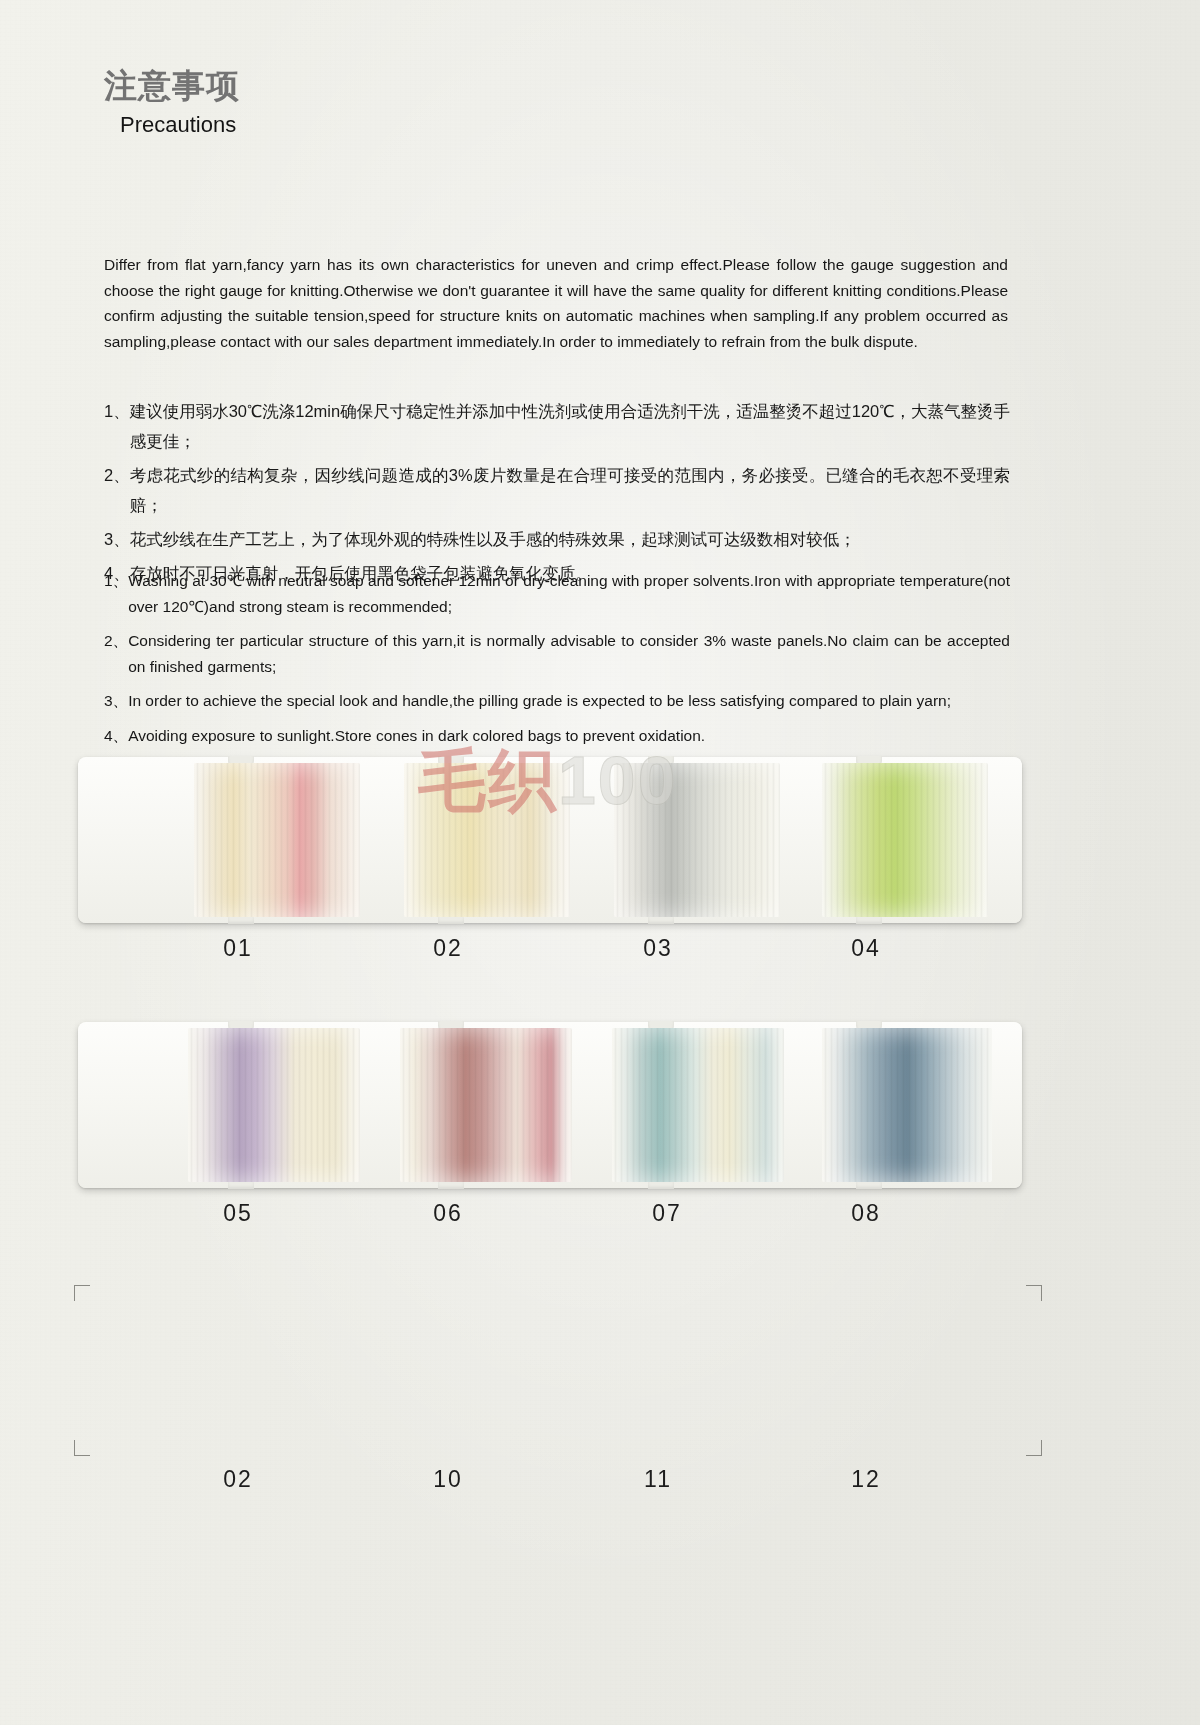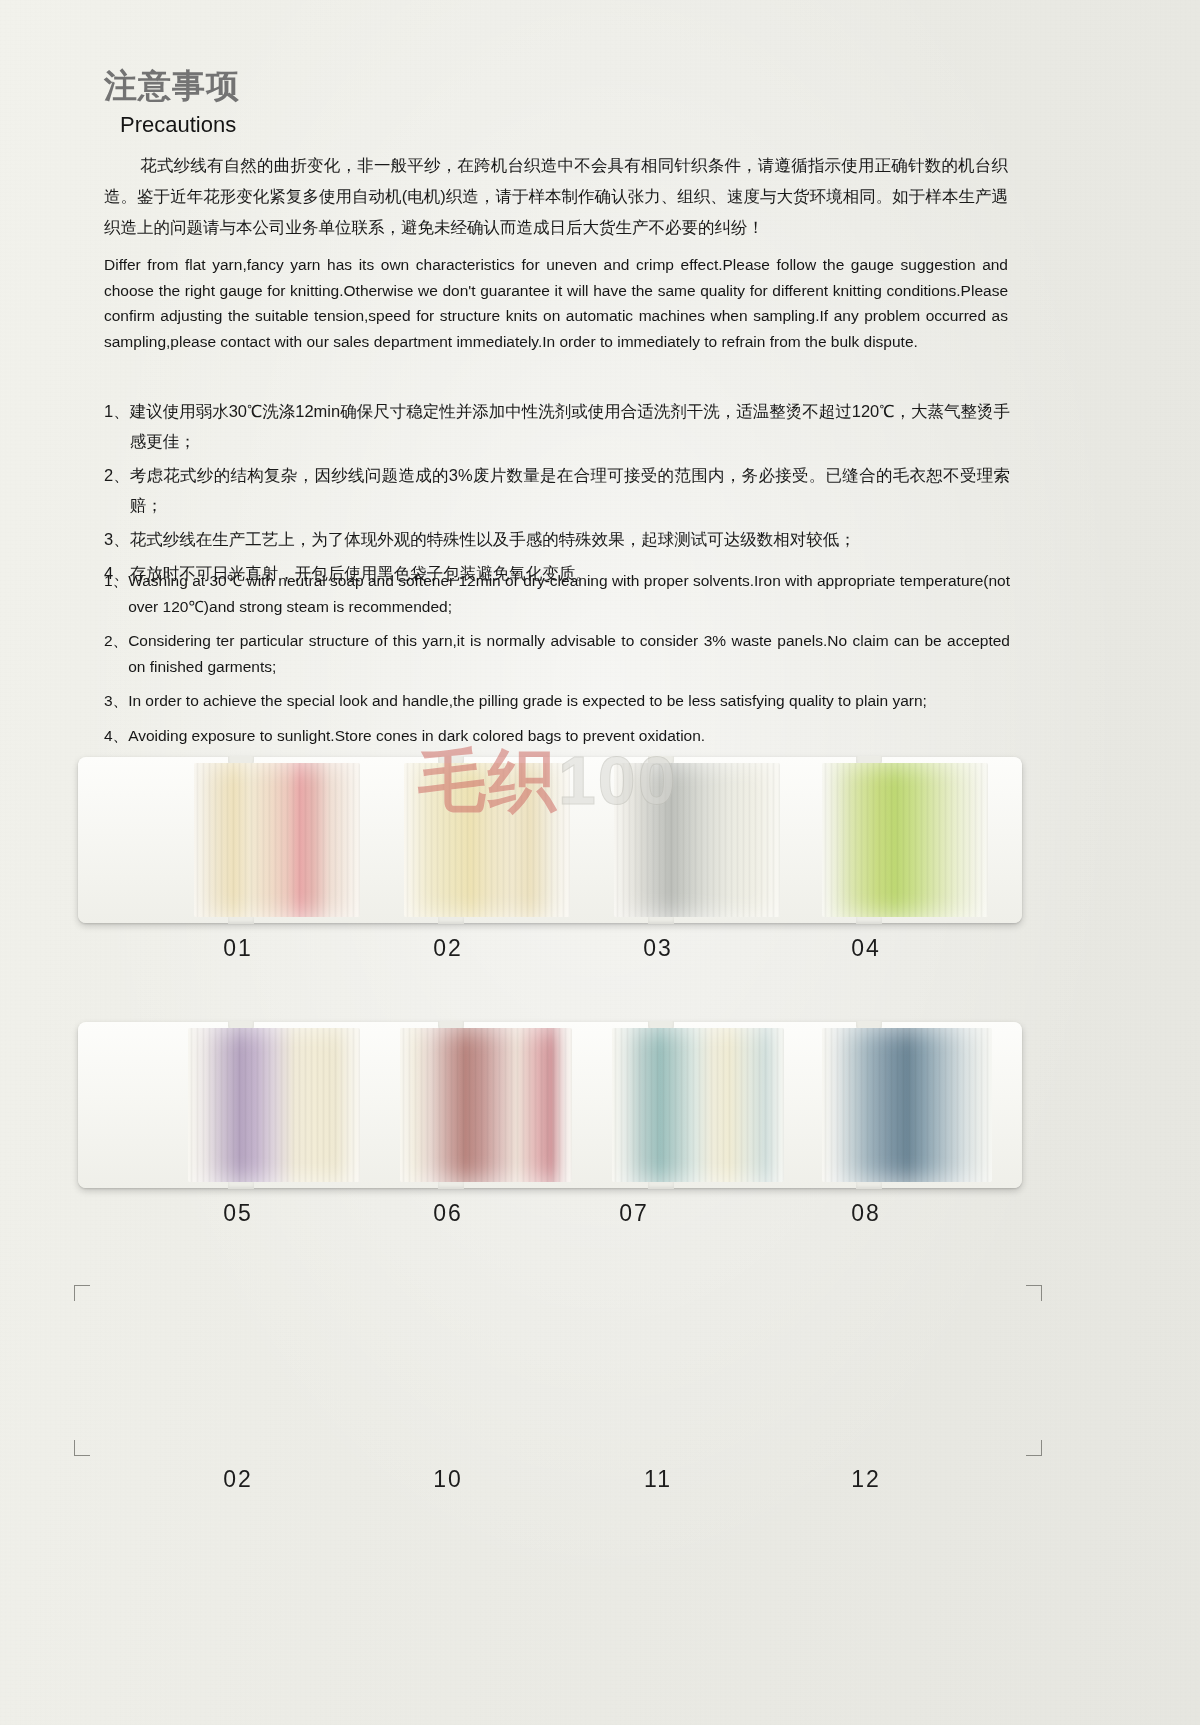--- a/index.html
+++ b/index.html
@@ -242,21 +242,20 @@
 <div class="content">
 
   <div class="crop tl" style="left:74px; top:1285px;"></div>
   <div class="crop tr" style="left:1026px; top:1285px;"></div>
   <div class="crop bl" style="left:74px; top:1440px;"></div>
   <div class="crop br" style="left:1026px; top:1440px;"></div>
 
   <div id="title-cn">注意事项</div>
   <div id="title-en">Precautions</div>
 
-  <div class="para-cn" style="top:150px;"><span class="indent"></span><span>花式纱线有自然的曲折变化，非一般平纱，在跨机台织造中不会具有相同针织条件，请遵循指示使用正确针数的机台织造。鉴于近年花形变化紧复多使用自动机(电机)织造，请于样本制作确认张力、组织、速度与大货环境相同。如于样本生产遇织造上的问题请与本公司业务单位联系，避免未经确认而造成日后大货生产不必要的纠纷！</span></div>
 
   <div class="para-en" style="top:252px;">Differ from flat yarn,fancy yarn has its own characteristics for uneven and crimp effect.Please follow the gauge suggestion and choose the right gauge for knitting.Otherwise we don't guarantee it will have the same quality for different knitting conditions.Please confirm adjusting the suitable tension,speed for structure knits on automatic machines when sampling.If any problem occurred as sampling,please contact with our sales department immediately.In order to immediately to refrain from the bulk dispute.</div>
 
   <div id="list-cn">
     <div class="li">
       <span class="num">1、</span>
       <span class="txt">建议使用弱水30℃洗涤12min确保尺寸稳定性并添加中性洗剂或使用合适洗剂干洗，适温整烫不超过120℃，大蒸气整烫手感更佳；</span>
     </div>
     <div class="li">
       <span class="num">2、</span>
@@ -276,21 +275,21 @@
     <div class="li">
       <span class="num">1、</span>
       <span class="txt">Washing at 30℃ with neutral soap and softener 12min or dry-cleaning with proper solvents.Iron with appropriate temperature(not over 120℃)and strong steam is recommended;</span>
     </div>
     <div class="li">
       <span class="num">2、</span>
       <span class="txt">Considering ter particular structure of this yarn,it is normally advisable to consider 3% waste panels.No claim can be accepted on finished garments;</span>
     </div>
     <div class="li">
       <span class="num">3、</span>
-      <span class="txt">In order to achieve the special look and handle,the pilling grade is expected to be less satisfying quality to plain yarn;</span>
+      <span class="txt">In order to achieve the special look and handle,the pilling grade is expected to be less satisfying compared to plain yarn;</span>
     </div>
     <div class="li">
       <span class="num">4、</span>
       <span class="txt">Avoiding exposure to sunlight.Store cones in dark colored bags to prevent oxidation.</span>
     </div>
   </div>
 
   <div class="strip" style="left:78px; top:757px; width:944px;">
     <div class="notch top" style="left:150px;"></div>
     <div class="notch bottom" style="left:150px;"></div>
@@ -374,21 +373,21 @@
       background: linear-gradient(90deg,
         #f2f1e8 0%, #e3e7e6 8%, #c3d0d4 18%, #9fb3bd 28%,
         #7f97a6 40%, #6d8797 50%, #8ba3b0 60%, #b4c4cb 72%,
         #d9e1e2 84%, #f0f1ea 100%);">
         <div class="halo"></div>
       </div>
   </div>
 
   <div class="label" style="left:203px; top:1200px;">05</div>
   <div class="label" style="left:413px; top:1200px;">06</div>
-  <div class="label" style="left:599px; top:1200px;">07</div>
+  <div class="label" style="left:632px; top:1200px;">07</div>
   <div class="label" style="left:831px; top:1200px;">08</div>
 
   <div class="label" style="left:203px; top:1466px;">02</div>
   <div class="label" style="left:413px; top:1466px;">10</div>
   <div class="label" style="left:623px; top:1466px;">11</div>
   <div class="label" style="left:831px; top:1466px;">12</div>
 
   <div id="watermark">
     <div class="wm-top"><span>毛织</span><span class="wm-oo">100</span></div>
   </div>

